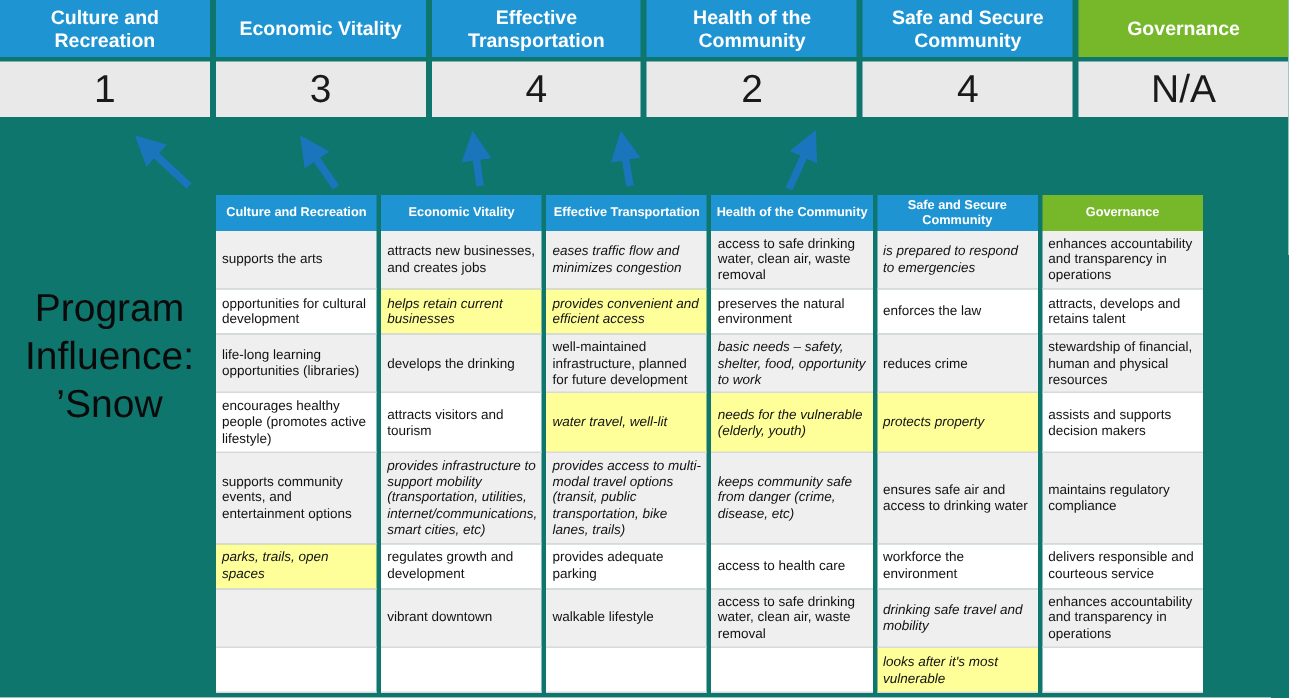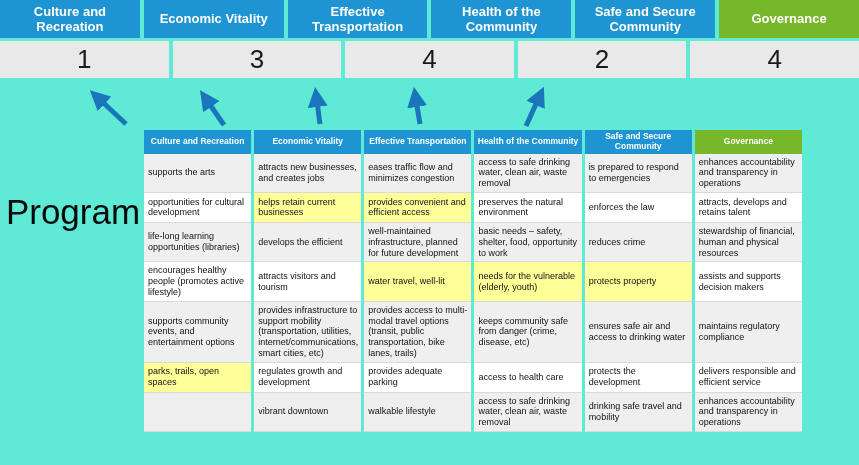--- a/index.html
+++ b/index.html
@@ -1,17 +1,17 @@
 <!DOCTYPE html>
 <html><head>
 <meta charset="utf-8">
 <style>
   html,body { margin:0; padding:0; background:#fff; }
   .stage {
-    position:relative; width:859px; height:465px; background:#5eead4;
+    position:relative; width:859px; height:465px; background:#0f766e;
     font-family:"Liberation Sans", sans-serif; overflow:hidden;
   }
 
   
   .banner { position:absolute; top:0; left:0; width:859px; display:flex; }
   .banner .bcell {
     flex:1 1 0; margin-right:4px; height:38px;
     display:flex; align-items:center; justify-content:center; text-align:center;
     background:#1e94d2; color:#fff; font-weight:bold; font-size:13px; line-height:1.18;
     padding:0 6px; box-sizing:border-box;
@@ -27,40 +27,40 @@
     background:#e9e9e9; color:#1a1a1a; font-size:26px;
   }
   .scores .scell:last-child { margin-right:0; }
 
   
   .arrows { position:absolute; top:76px; left:0; }
 
   
   .title {
     position:absolute; left:0; top:190px; width:146px;
-    text-align:center; font-size:35px; line-height:1.23; color:#0a0a0a;
+    text-align:center; font-size:26px; line-height:1.23; color:#0a0a0a;
   }
 
   
   table.matrix {
     position:absolute; left:141px; top:130px; width:664px;
     border-collapse:separate; border-spacing:3px 0; table-layout:fixed;
   }
   table.matrix th {
     background:#1e94d2; color:#fff; font-size:8.5px; font-weight:bold;
     text-align:center; vertical-align:middle; padding:2px 3px; height:18px; line-height:1.15;
   }
   table.matrix th.governance { background:#76b82a; }
   table.matrix td {
     font-size:9px; line-height:1.2; color:#111; text-align:left; vertical-align:middle;
     padding:3px 4px; height:30px; background:#ffffff;
     border-bottom:1px solid #d9d9d9; box-sizing:border-box;
   }
   table.matrix tr.shaded td { background:#efefef; }
-  table.matrix td.hl { background:#ffff99; }
+  table.matrix td.hl { background:#ffff99;font-style:italic; }
 </style>
 </head>
 <body>
 
 <div class="stage">
 
   <div class="banner">
     <div class="bcell">Culture and Recreation</div>
     <div class="bcell">Economic Vitality</div>
     <div class="bcell">Effective Transportation</div>
@@ -68,37 +68,40 @@
     <div class="bcell">Safe and Secure Community</div>
     <div class="bcell governance">Governance</div>
   </div>
 
   <div class="scores">
     <div class="scell">1</div>
     <div class="scell">3</div>
     <div class="scell">4</div>
     <div class="scell">2</div>
     <div class="scell">4</div>
+    <div class="scell">N/A</div>
   </div>
 
   <svg class="arrows" width="859" height="54" viewBox="0 0 859 54">
     <defs>
       <marker id="ah" markerWidth="4" markerHeight="4" refX="2.6" refY="2" orient="auto">
         <path class="arrow-head" d="M0,0 L4,2 L0,4 Z" fill="#1b75bc"></path>
       </marker>
     </defs>
     <line class="arrow-line" x1="126" y1="48" x2="95" y2="19" stroke="#1b75bc" stroke-width="5" marker-end="url(#ah)"></line>
     <line class="arrow-line" x1="224" y1="49" x2="204" y2="20" stroke="#1b75bc" stroke-width="5" marker-end="url(#ah)"></line>
     <line class="arrow-line" x1="320" y1="48" x2="316" y2="18" stroke="#1b75bc" stroke-width="5" marker-end="url(#ah)"></line>
     <line class="arrow-line" x1="420" y1="48" x2="415" y2="18" stroke="#1b75bc" stroke-width="5" marker-end="url(#ah)"></line>
     <line class="arrow-line" x1="526" y1="50" x2="541" y2="17" stroke="#1b75bc" stroke-width="5" marker-end="url(#ah)"></line>
   </svg>
 
   <div class="title">
     <div>Program</div>
+    <div>Influence:</div>
+    <div>’Snow</div>
   </div>
 
   <table class="matrix">
     <thead>
       <tr>
           <th>Culture and Recreation</th>
           <th>Economic Vitality</th>
           <th>Effective Transportation</th>
           <th>Health of the Community</th>
           <th>Safe and Secure Community</th>
@@ -117,21 +120,21 @@
         <tr>
           <td>opportunities for cultural development</td>
           <td class="hl">helps retain current businesses</td>
           <td class="hl">provides convenient and efficient access</td>
           <td>preserves the natural environment</td>
           <td>enforces the law</td>
           <td>attracts, develops and retains talent</td>
         </tr>
         <tr class="shaded">
           <td>life-long learning opportunities (libraries)</td>
-          <td>develops the efficient</td>
+          <td>develops the drinking</td>
           <td>well-maintained infrastructure, planned for future development</td>
           <td class="hl">basic needs – safety, shelter, food, opportunity to work</td>
           <td>reduces crime</td>
           <td>stewardship of financial, human and physical resources</td>
         </tr>
         <tr>
           <td>encourages healthy people (promotes active lifestyle)</td>
           <td>attracts visitors and tourism</td>
           <td class="hl">water travel, well-lit</td>
           <td class="hl">needs for the vulnerable (elderly, youth)</td>
@@ -144,27 +147,35 @@
           <td class="hl">provides access to multi-modal travel options (transit, public transportation, bike lanes, trails)</td>
           <td class="hl">keeps community safe from danger (crime, disease, etc)</td>
           <td>ensures safe air and access to drinking water</td>
           <td>maintains regulatory compliance</td>
         </tr>
         <tr>
           <td class="hl">parks, trails, open spaces</td>
           <td>regulates growth and development</td>
           <td>provides adequate parking</td>
           <td>access to health care</td>
-          <td>protects the development</td>
-          <td>delivers responsible and efficient service</td>
+          <td>workforce the environment</td>
+          <td>delivers responsible and courteous service</td>
         </tr>
         <tr class="shaded">
           <td></td>
           <td>vibrant downtown</td>
           <td>walkable lifestyle</td>
           <td>access to safe drinking water, clean air, waste removal</td>
           <td class="hl">drinking safe travel and mobility</td>
           <td>enhances accountability and transparency in operations</td>
         </tr>
+        <tr>
+          <td></td>
+          <td></td>
+          <td></td>
+          <td></td>
+          <td class="hl">looks after it's most vulnerable</td>
+          <td></td>
+        </tr>
       </tbody>
   </table>
 
 </div>
 
 </body></html>

